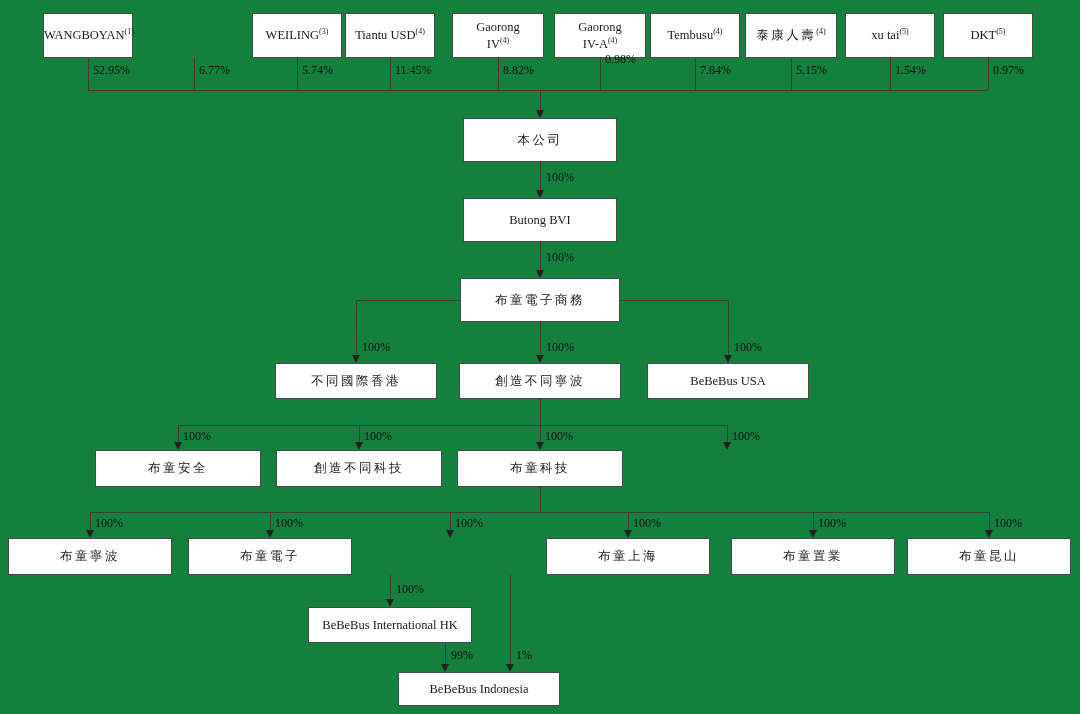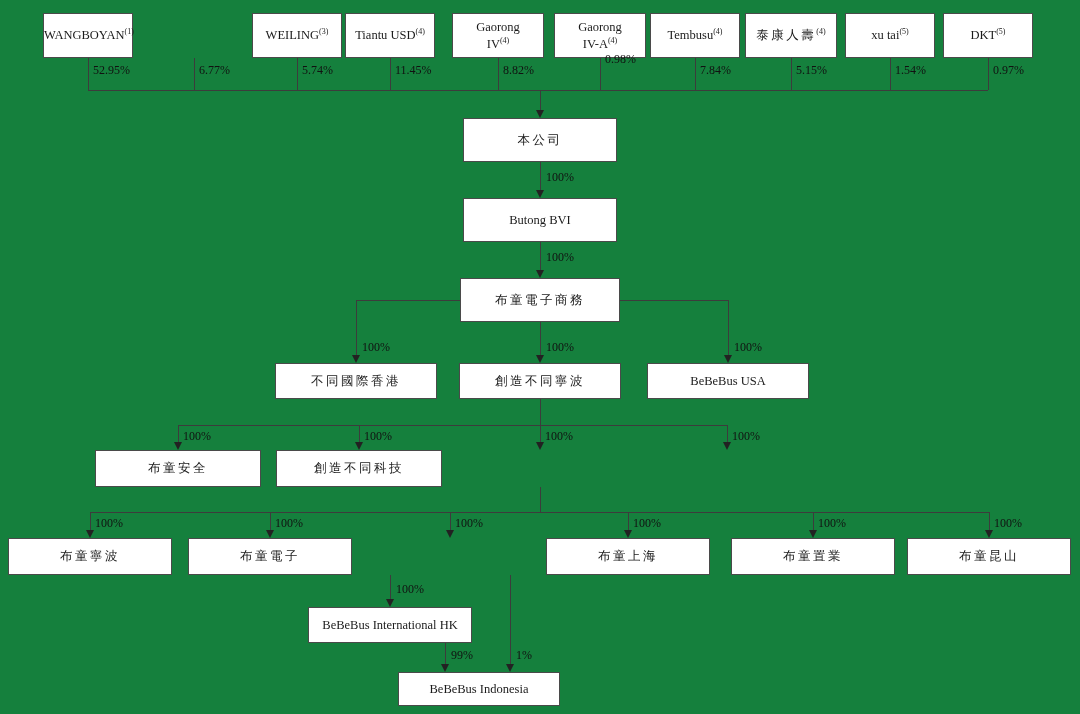--- a/index.html
+++ b/index.html
@@ -136,20 +136,23 @@
   <div class="ar" style="left:355px;top:442px"></div>
   <div class="ar" style="left:536px;top:442px"></div>
   <div class="ar" style="left:723px;top:442px"></div>
 
   <div class="box" style="left:95px;top:450px;width:166px;height:37px">
     <div class="lbl cjk">布童安全</div>
   </div>
   <div class="box" style="left:276px;top:450px;width:166px;height:37px">
     <div class="lbl cjk">創造不同科技</div>
   </div>
+  <div class="box" style="left:457px;top:450px;width:166px;height:37px">
+    <div class="lbl cjk">布童科技</div>
+  </div>
 
   <div class="v" style="left:540px;top:487px;height:25px"></div>
   <div class="h" style="left:90px;top:512px;width:899px"></div>
   <div class="v" style="left:90px;top:512px;height:18px"></div>
   <div class="v" style="left:270px;top:512px;height:18px"></div>
   <div class="v" style="left:450px;top:512px;height:18px"></div>
   <div class="v" style="left:628px;top:512px;height:18px"></div>
   <div class="v" style="left:813px;top:512px;height:18px"></div>
   <div class="v" style="left:989px;top:512px;height:18px"></div>
   <div class="pct" style="left:95px;top:516px">100%</div>

